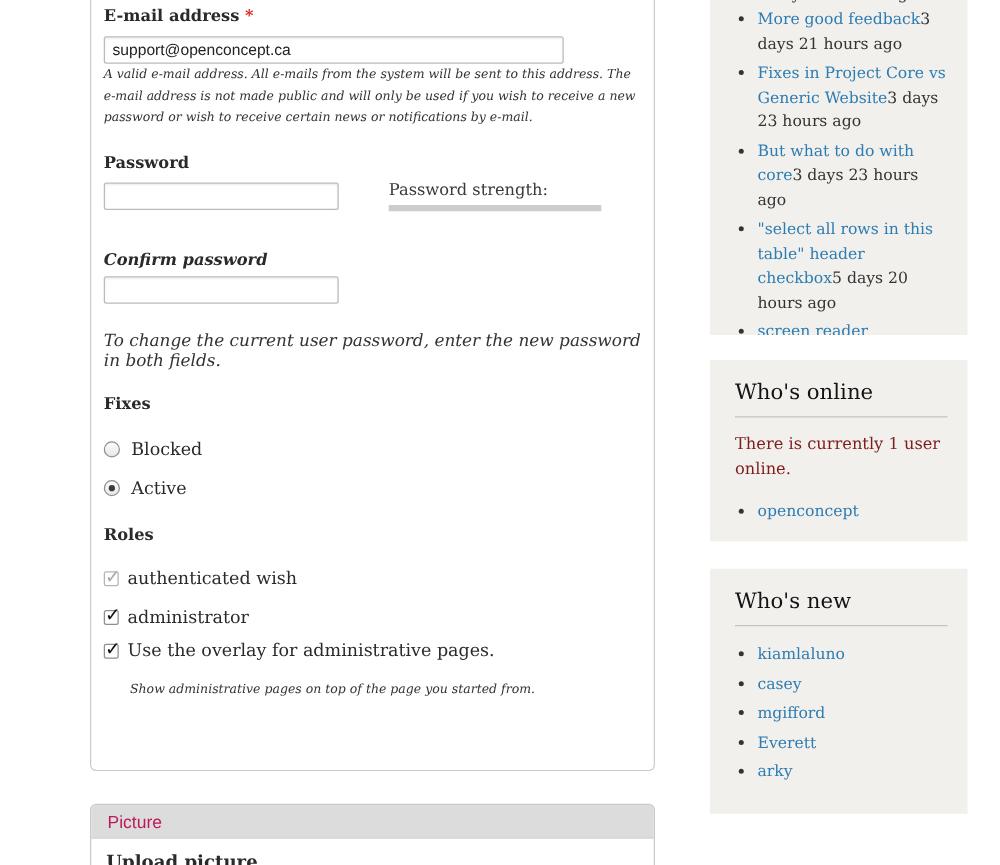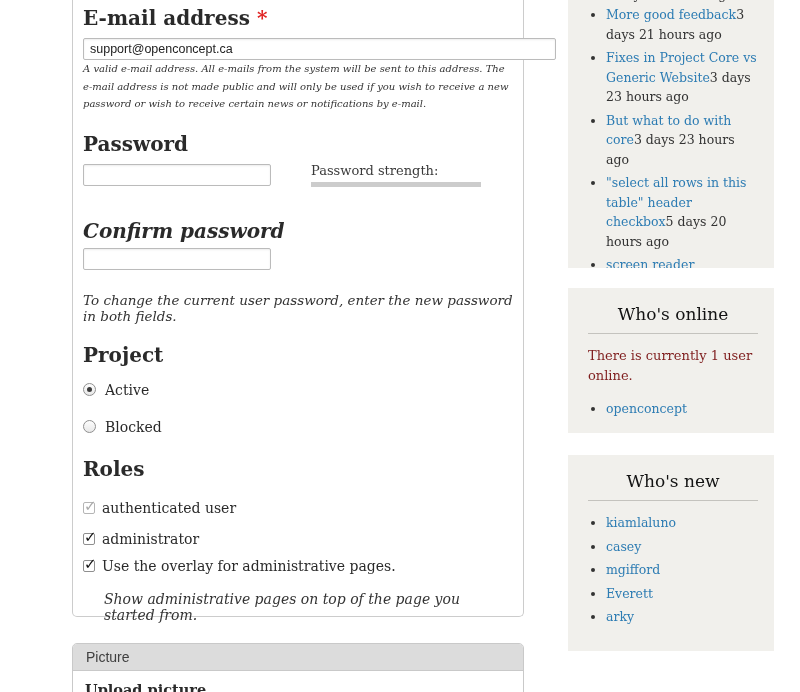--- a/index.html
+++ b/index.html
@@ -5,24 +5,24 @@
   * { margin:0; padding:0; box-sizing:border-box; }
   html,body { width:800px; height:692px; background:#fff; overflow:hidden;
     font-family:"DejaVu Serif","Liberation Serif",serif; color:#2a2a2a; }
 
   
   .form-box {
     position:absolute; left:72px; top:-4px; width:452px; height:621px;
     background:#fff; border:1px solid #ccc; border-top:none;
     border-radius:0 0 5px 5px; padding:0 10px;
   }
-  .field-label { font-weight:bold; font-size:20px; margin-top:10px; }
+  .field-label { font-weight:bold; font-size:13px; margin-top:10px; }
   .required { color:#e02323; font-weight:bold; }
   .text-input {
-    display:block; width:473px; height:22px; margin-top:8px;
+    display:block; width:368px; height:22px; margin-top:8px;
     border:1px solid #bbb; background:#fff; padding:2px 6px;
     font-family:"Liberation Sans",sans-serif; font-size:12.5px; color:#222;
     border-radius:2px; box-shadow:inset 0 1px 2px rgba(0,0,0,0.08);
   }
   .short { width:188px; }
   .description { font-style:italic; font-size:10px; line-height:17.5px;
     margin-top:0; color:#333; }
   .pw-row { display:flex; align-items:flex-start; margin-top:0; }
   .pw-strength { margin-left:40px; width:170px; }
   .pw-strength-label { font-size:13px; color:#3a3a3a; padding-top:7px; }
@@ -35,44 +35,44 @@
   .radio.selected::after { content:""; position:absolute; left:3px; top:3px;
     width:5px; height:5px; border-radius:50%; background:#3b3b3b; }
   .checkbox { width:12px; height:12px; border:1px solid #8f8f8f; background:#fff;
     margin-right:7px; position:relative; flex:none; border-radius:2px; }
   .checkbox .tick { position:absolute; left:0px; top:-6px; font-size:15px;
     font-family:"DejaVu Sans",sans-serif; color:#111; }
   .checkbox.disabled { border-color:#b5b5b5; }
   .checkbox.disabled .tick { color:#a9a9a9; }
 
   .overlay-heading { font-size:17px; font-weight:normal; margin-top:22px; color:#111; }
-  .indent-note { font-style:italic; font-size:14px; margin-top:17px;
+  .indent-note { font-style:italic; font-size:10px; margin-top:17px;
     margin-left:21px; color:#333; }
 
   
   .picture-box { position:absolute; left:72px; top:643px; width:452px; height:80px;
     border:1px solid #c9c9c9; border-radius:5px 5px 0 0; background:#fff; }
   .picture-header { height:27px; background:#dcdcdc; border-bottom:1px solid #c9c9c9;
     border-radius:4px 4px 0 0; font-family:"Liberation Sans",sans-serif;
-    font-size:14px; color:#404040; line-height:27px; padding-left:13px; }
+    font-size:14px; color:#be185d; line-height:27px; padding-left:13px; }
   .picture-body { padding:10px 12px; font-weight:bold; font-size:14.5px; }
 
   
   .sidebar { position:absolute; left:556px; top:0; width:206px;margin-left:12px; }
   .block { background:#f1f0ec; padding:10px 14px 14px 20px; }
   .block-comments { height:268px; overflow:hidden; padding-top:0; }
   .partial-line { height:5px; overflow:hidden; margin-left:30px; }
   .partial-line span { display:block; line-height:20px; margin-top:-15px;
     font-size:12.5px; color:#333; }
   .block ul { list-style:disc; padding-left:17px; margin-left:1px; }
   .block li { font-size:12.5px; line-height:19.5px; margin-bottom:4px; color:#333; }
   .block a { color:#2d7cb3; text-decoration:none; cursor:pointer; }
   .time { color:#333; }
   .block-heading { font-size:17px; font-weight:normal; color:#131313;
-    border-bottom:1px solid #c4c3be; padding-bottom:9px; margin:6px 2px 12px 0;text-align:center; }
+    border-bottom:1px solid #c4c3be; padding-bottom:9px; margin:6px 2px 12px 0; }
   .block p { font-size:13px; line-height:20px; color:#7f1d1d; margin-bottom:13px; }
   .gap20 { height:20px; }
   .gap22 { height:22px; }
 </style>
 </head>
 <body>
 
 <div class="form-box">
 
   <div class="field-label">
@@ -89,36 +89,36 @@
       <div class="pw-strength-label">Password strength:</div>
       <div class="pw-strength-bar"></div>
     </div>
   </div>
 
   <div class="field-label" style="margin-top:32px;font-style:italic;">Confirm password</div>
   <input class="text-input short" type="password" style="margin-top: 5px;">
 
   <div class="note">To change the current user password, enter the new password in both fields.</div>
 
-  <div class="field-label" style="margin-top:19px;">Project</div>
+  <div class="field-label" style="margin-top:19px;">Fixes</div>
+  <div class="choice-row" style="margin-top:21px;">
+    <span class="radio"></span>
+    <span>Blocked</span>
+  </div>
   <div class="choice-row">
     <span class="radio selected"></span>
     <span>Active</span>
-  </div>
-  <div class="choice-row" style="margin-top:21px;">
-    <span class="radio"></span>
-    <span>Blocked</span>
   </div>
 
   <div class="field-label" style="margin-top:22px;">Roles</div>
   <div class="choice-row" style="margin-top:19px;">
     <span class="checkbox disabled">
         <span class="tick">✓</span>
       </span>
-    <span>authenticated user</span>
+    <span>authenticated wish</span>
   </div>
   <div class="choice-row">
     <span class="checkbox">
         <span class="tick">✓</span>
       </span>
     <span>administrator</span>
   </div>
 
   <div class="choice-row" style="margin-top:11px;">
     <span class="checkbox">

